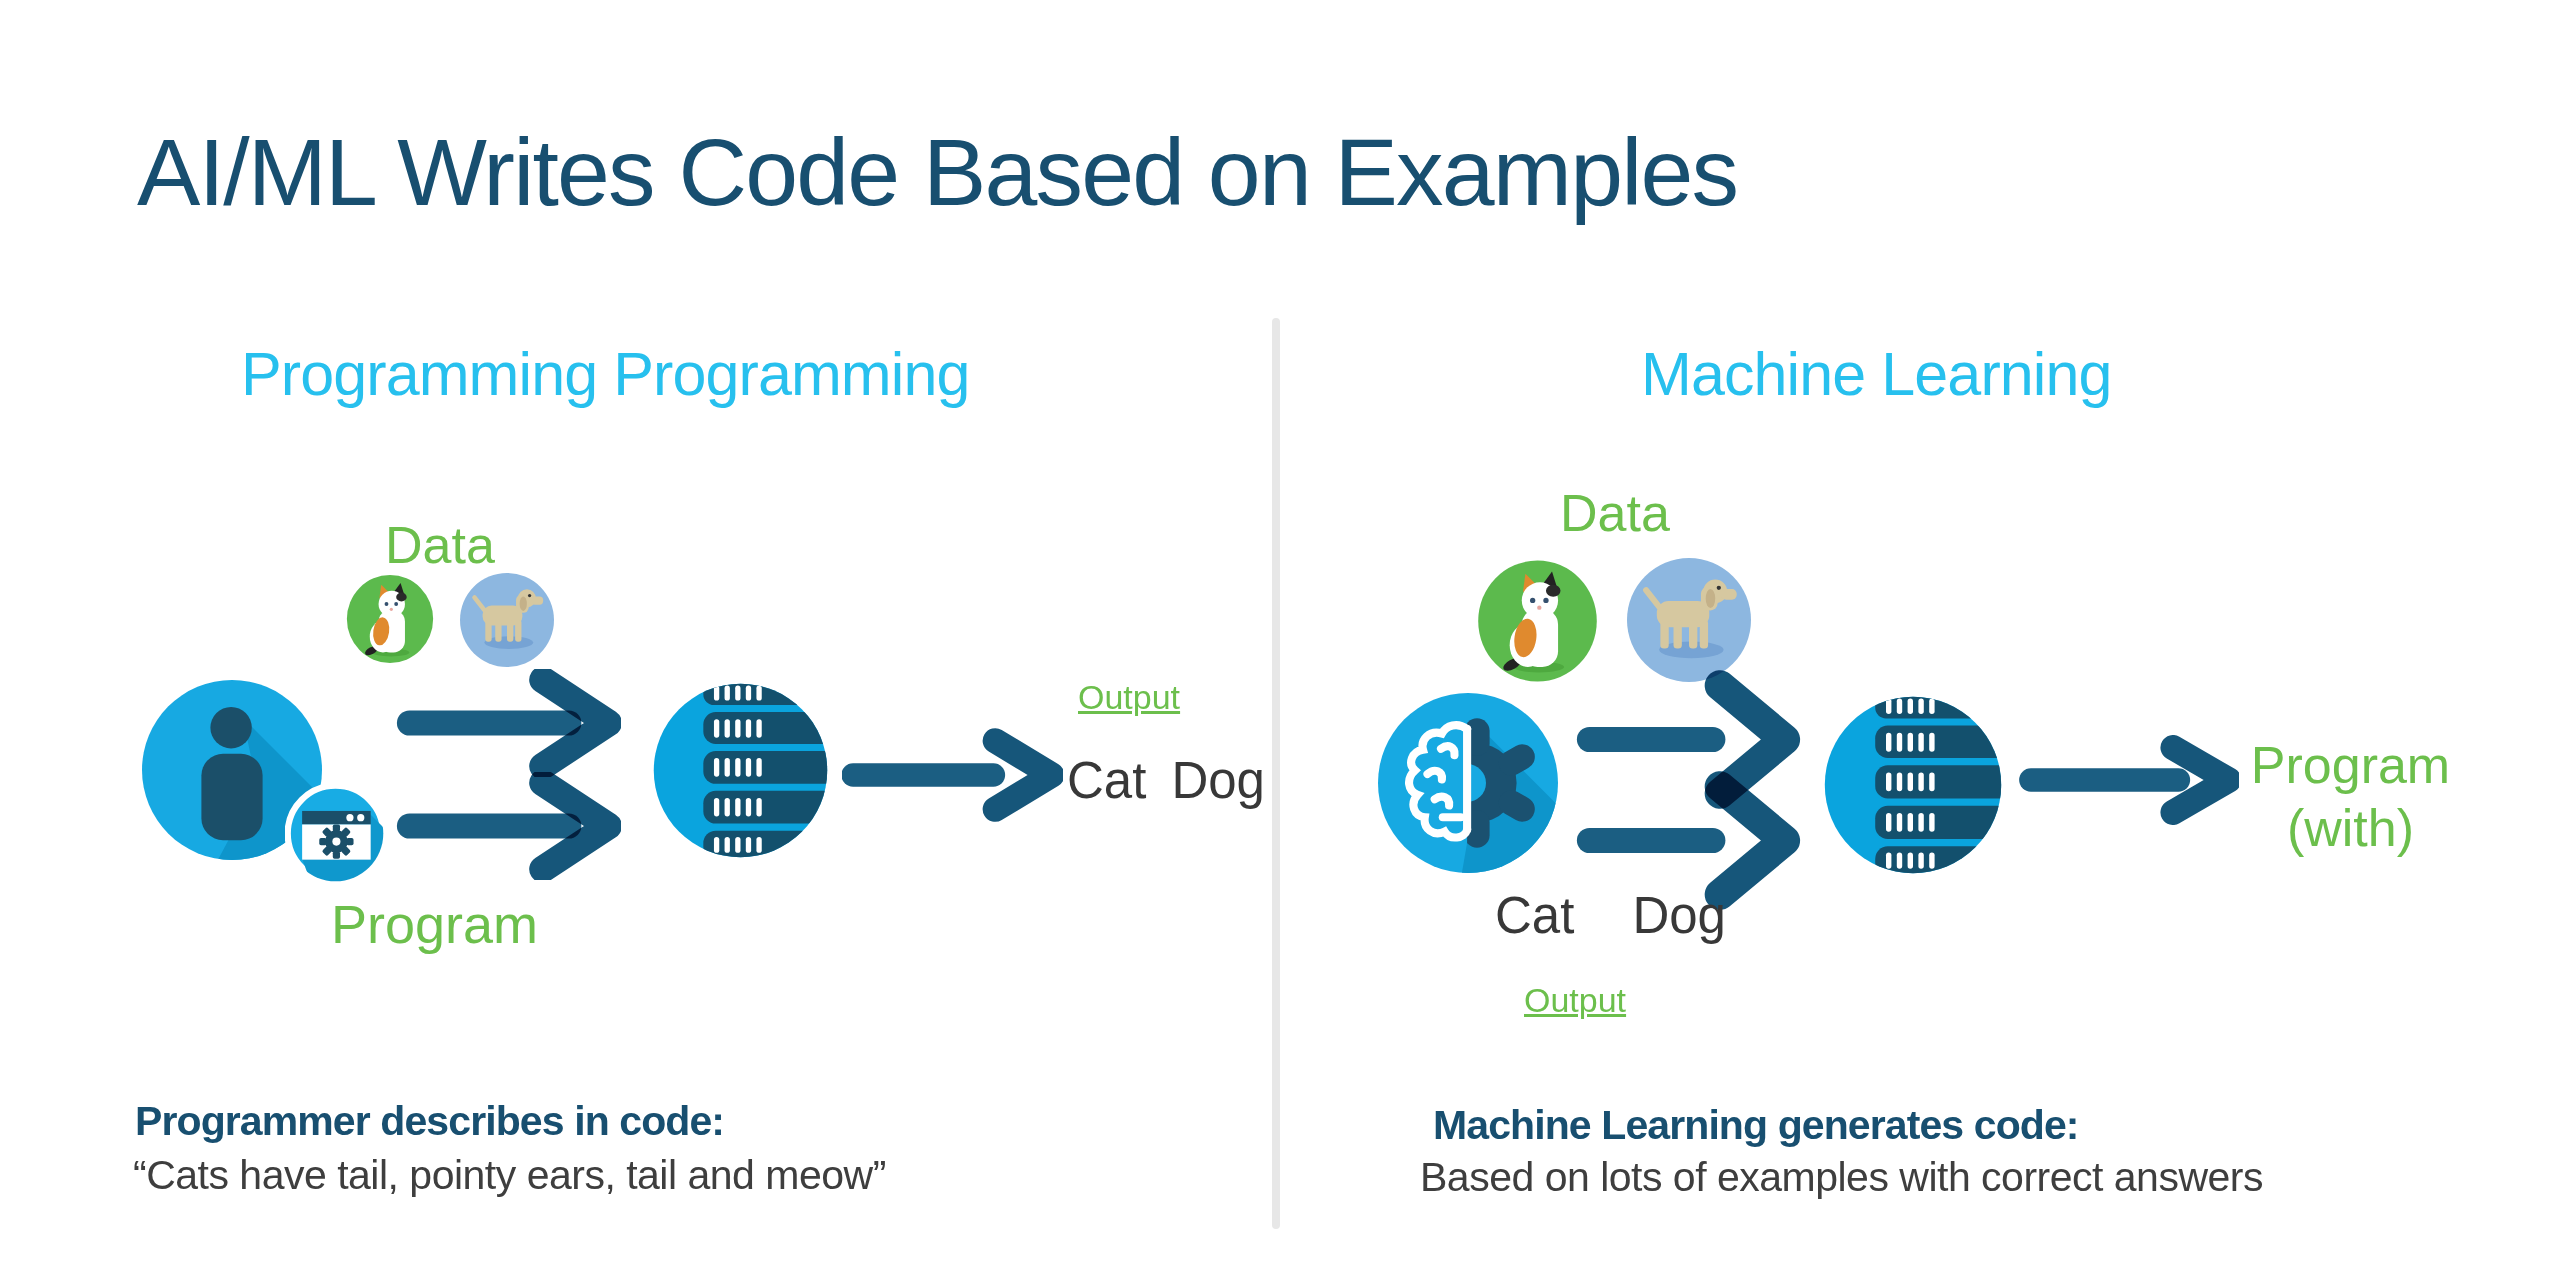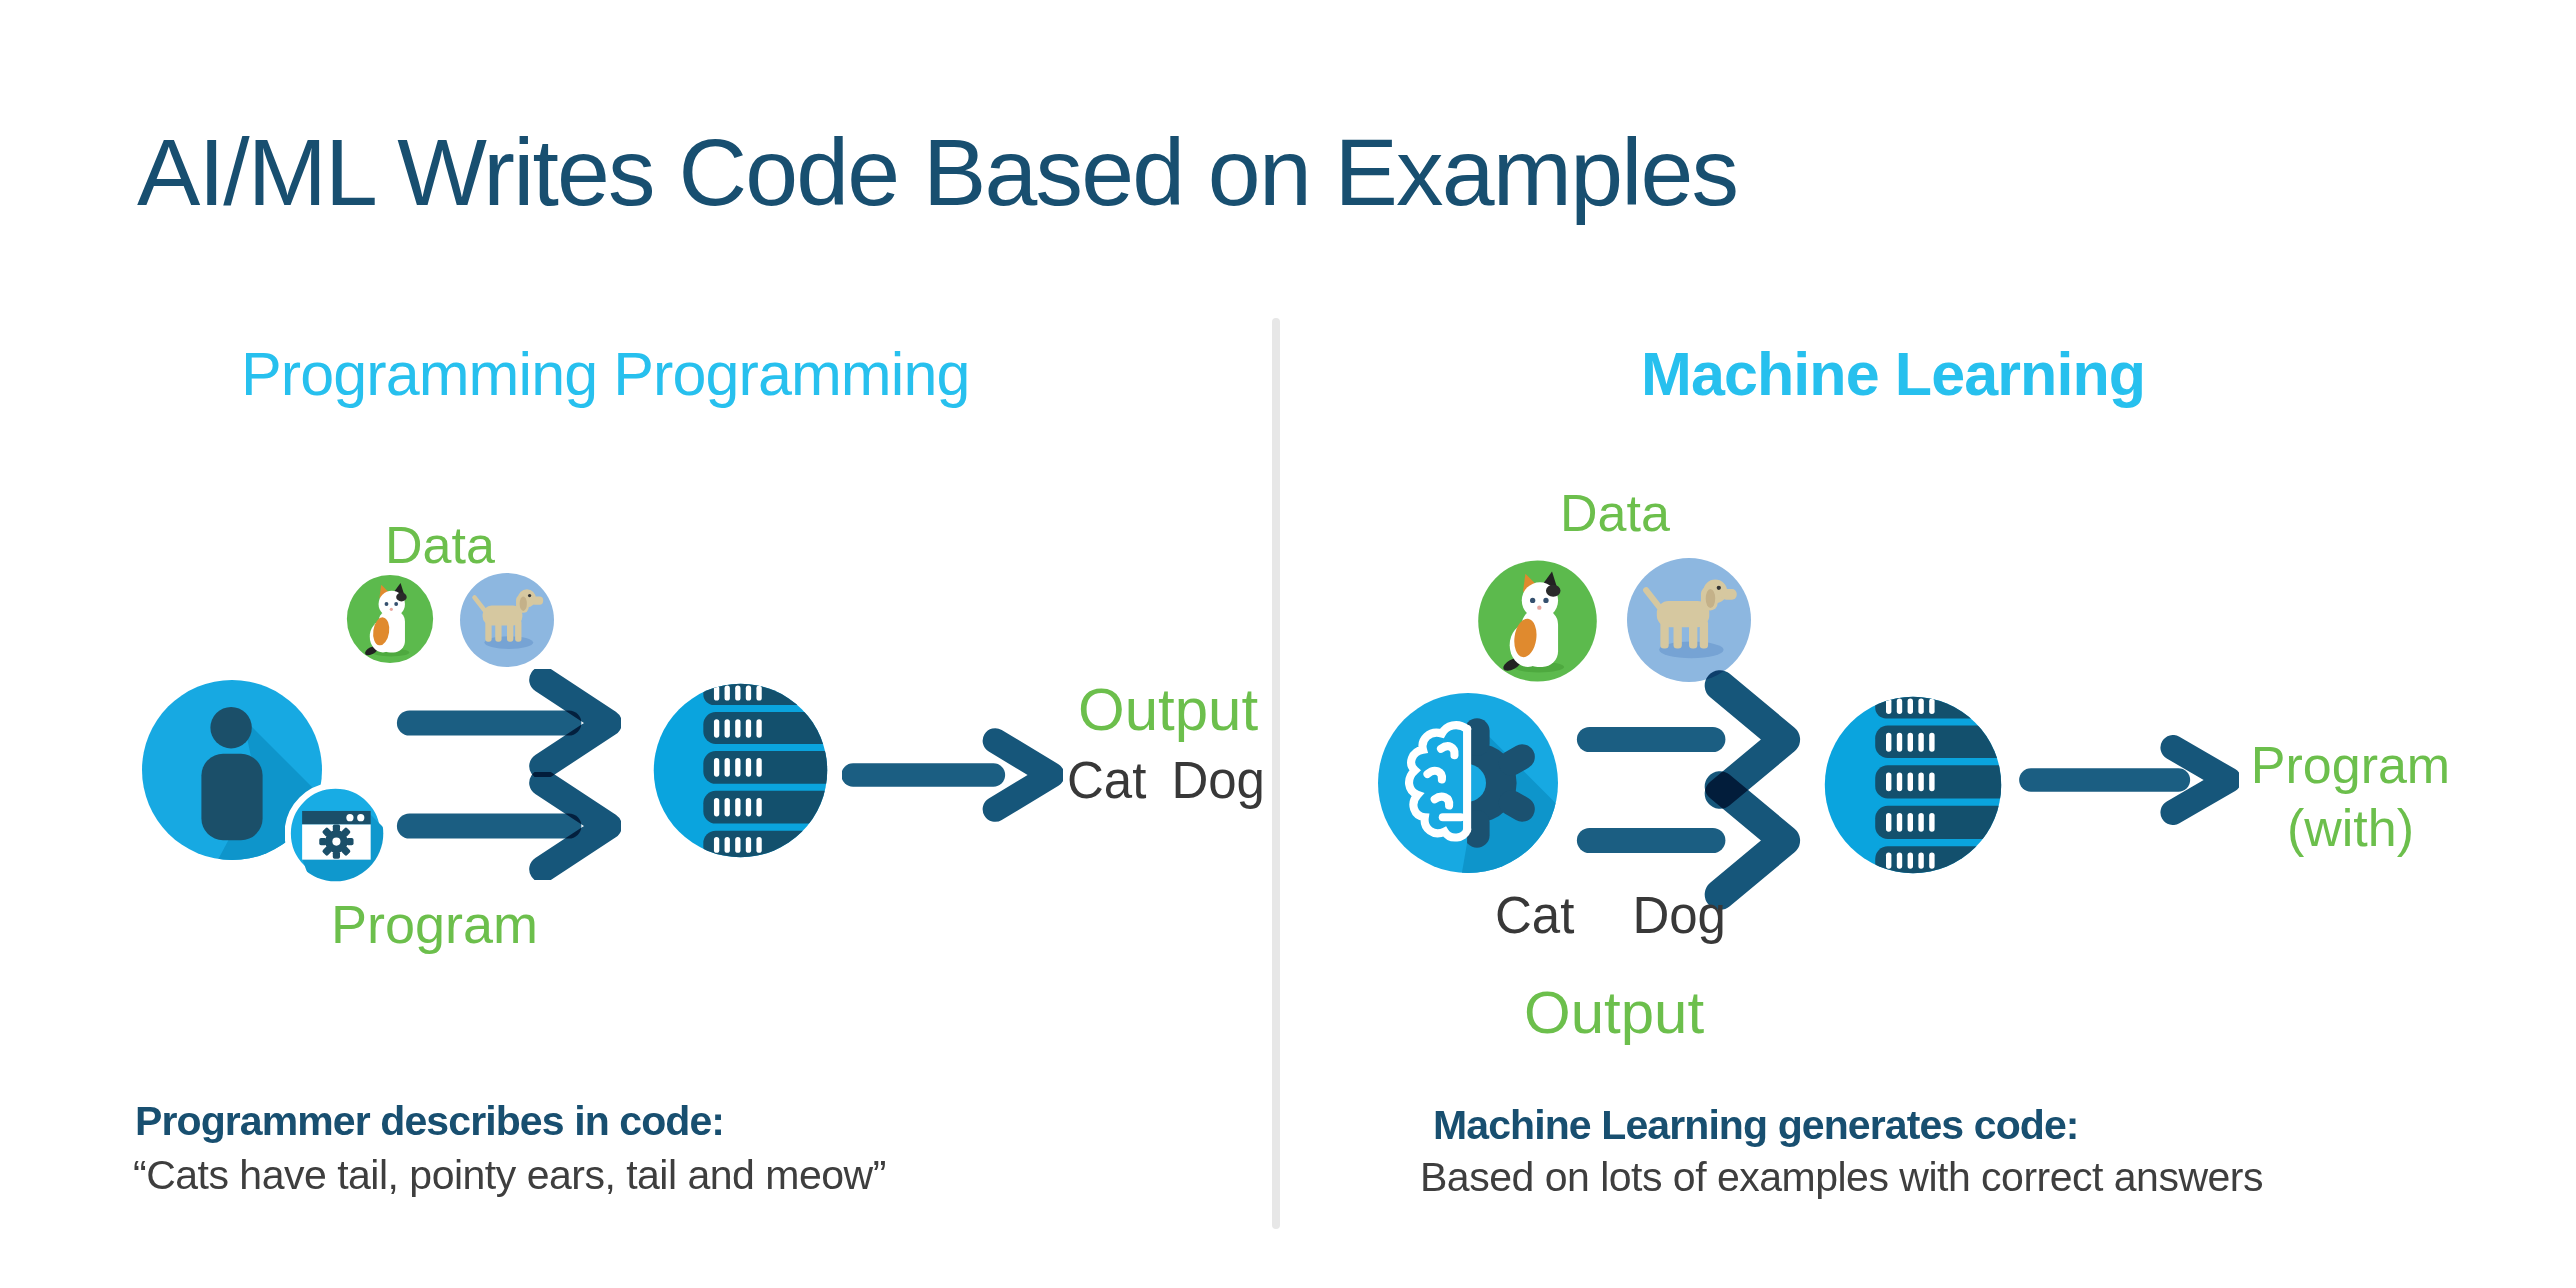--- a/index.html
+++ b/index.html
@@ -5,21 +5,21 @@
   html,body{margin:0;padding:0;background:#ffffff;}
   body{width:2576px;height:1289px;overflow:hidden;
        font-family:"Liberation Sans", sans-serif;}
   .slide{position:relative;width:2112px;height:1289px;background:#fff;}
   .abs{position:absolute;line-height:1;white-space:nowrap;}
   .title{font-size:95px;letter-spacing:-1.8px;color:#184f70;font-weight:400;}
   .panel-heading{font-size:61px;letter-spacing:-0.9px;color:#27c0ee;}
   .green{color:#6cbf4c;}
   .lbl-data{font-size:52px;}
   .lbl-program{font-size:54px;}
-  .lbl-output{font-size:60px;}
+  .lbl-output{font-size:34px;text-decoration:underline;}
   .lbl-animals{font-size:51px;color:#383838;display:flex;}
   .caption-h{font-size:41px;font-weight:700;color:#184f70;letter-spacing:-0.9px;}
   .caption-b{font-size:41px;color:#3e3e3e;letter-spacing:-0.5px;}
   .divider{position:absolute;left:1272px;top:318px;width:8px;height:911px;
            background:#e7e7e7;border-radius:4.5px;}
   .pm{font-size:52px;line-height:1.22;text-align:center;width:279px;white-space:normal;}
   svg{display:block;}
 </style>
 </head>
 <body>
@@ -189,21 +189,21 @@
 
   <div class="abs green lbl-output" style="left:1078px;top:680px;">Output</div>
   <div class="abs lbl-animals" style="left:1067px;top:755px;gap:25px;">
     <span>Cat</span>
     <span>Dog</span>
   </div>
 
   <div class="abs caption-h" style="left:135px;top:1101px;">Programmer describes in code:</div>
   <div class="abs caption-b" style="left:133px;top:1155px;">“Cats have tail, pointy ears, tail and meow”</div>
 
-  <div class="abs panel-heading" style="left:1641px;top:344px;font-weight:bold;">Machine Learning</div>
+  <div class="abs panel-heading" style="left:1641px;top:344px;">Machine Learning</div>
 
   <div class="abs green lbl-data" style="left:1560px;top:487px;">Data</div>
 
   <div class="abs" style="left:1477px;top:560px;">
     <svg width="121" height="122" viewBox="0 0 100 100">
       <ellipse cx="50" cy="50" rx="49" ry="50" fill="#5cba4d"></ellipse>
       <ellipse cx="51" cy="88" rx="21" ry="4.5" fill="#4ea93f"></ellipse>
       <ellipse cx="29" cy="86" rx="8" ry="4" fill="#222" transform="rotate(-28 29 86)"></ellipse>
       <ellipse cx="42" cy="70" rx="15" ry="18" fill="#fff"></ellipse>
       <rect x="37" y="40" width="30" height="48" rx="13" fill="#fff"></rect>

